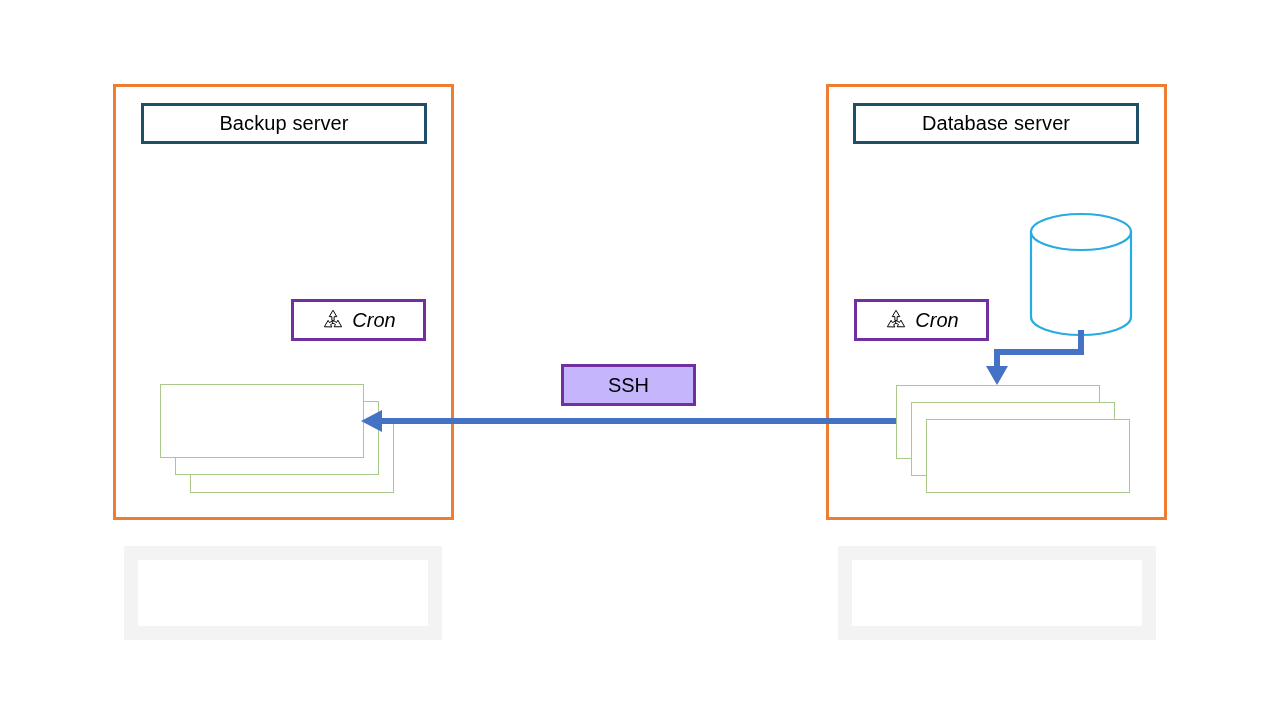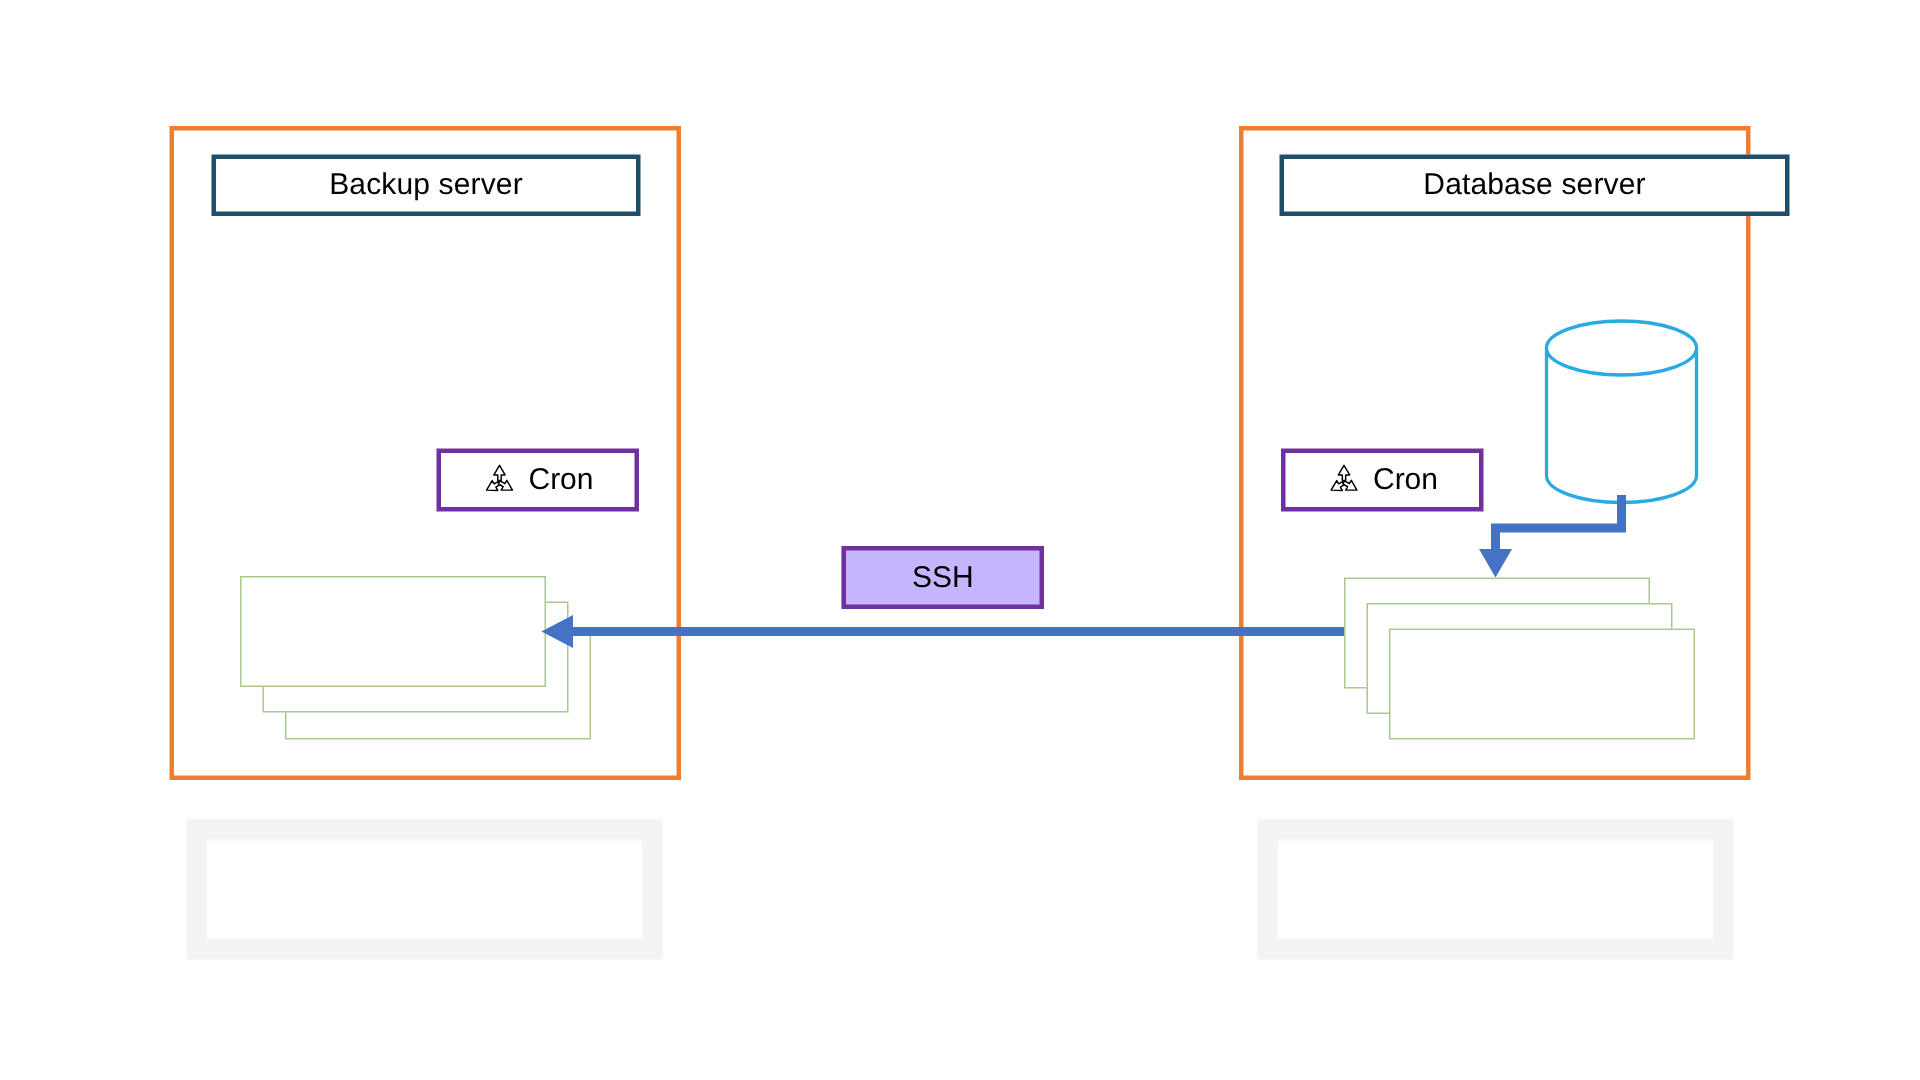--- a/index.html
+++ b/index.html
@@ -48,34 +48,35 @@
     background: #ffffff;
     border: 3px solid #1F4E68;
     display: flex;
     align-items: center;
     justify-content: center;
     font-size: 20px;
     color: #000000;
     letter-spacing: .1px;
   }
   #backup-server-title   { left: 141px; top: 103px; width: 286px; height: 41px; }
-  #database-server-title { left: 853px; top: 103px; width: 340px; height: 41px; }
+  #database-server-title { left: 853px; top: 103px; width: 286px; height: 41px; }
 
   
   .cron-box {
     position: absolute;
     box-sizing: border-box;
     background: #ffffff;
     border: 3px solid #7030A0;
     display: flex;
     align-items: center;
     justify-content: center;
     gap: 7px;
     font-size: 20px;
     color: #000000;
+    font-style: italic;
   }
   #backup-cron   { left: 291px; top: 299px; width: 135px; height: 42px; }
   #database-cron { left: 854px; top: 299px; width: 135px; height: 42px; }
   .cron-label { line-height: 1; }
   .recycle-icon { width: 24px; height: 24px; display: block; }
 
   
   #ssh-box {
     position: absolute;
     left: 561px; top: 364px; width: 135px; height: 42px;

